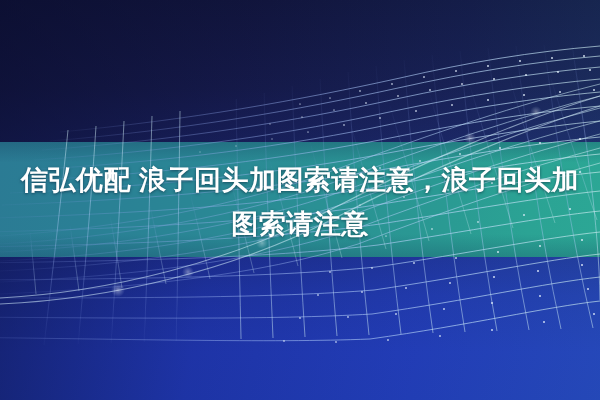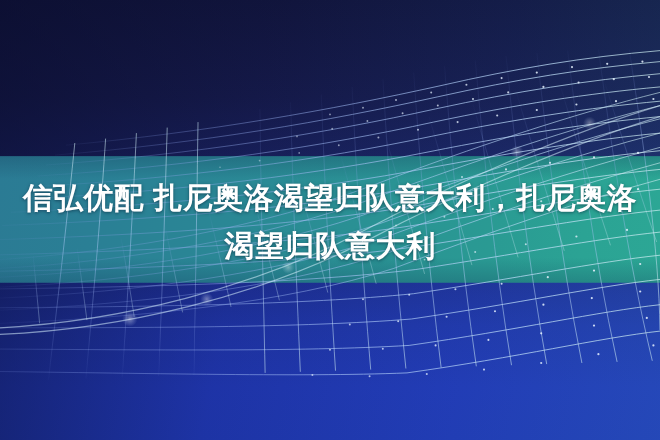--- a/index.html
+++ b/index.html
@@ -298,15 +298,15 @@
           <circle cx="118" cy="290" r="7" fill="url(#nodeGrad)" opacity="0.45"></circle>
           <circle cx="188" cy="272" r="6" fill="url(#nodeGrad)" opacity="0.40"></circle>
           <circle cx="262" cy="243" r="6" fill="url(#nodeGrad)" opacity="0.38"></circle>
           <circle cx="470" cy="138" r="6" fill="url(#nodeGrad)" opacity="0.40"></circle>
           <circle cx="536" cy="112" r="6" fill="url(#nodeGrad)" opacity="0.38"></circle>
         </g>
       </g>
     </svg>
   </div>
 
-  <div class="headline">信弘优配 扎尼奥洛渴望归队意大利，扎尼奥洛渴望归队意大利</div>
+  <div class="headline">信弘优配 浪子回头加图索请注意，浪子回头加图索请注意</div>
 
 </div>
 
 </body></html>

